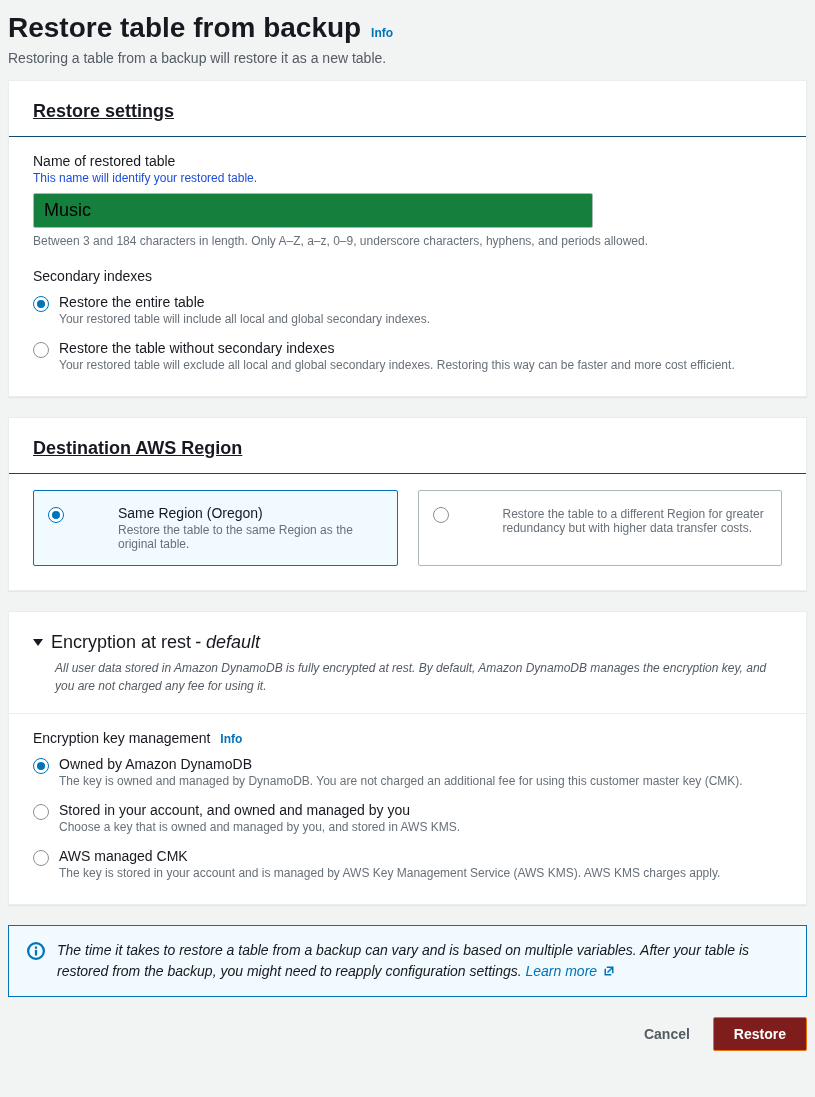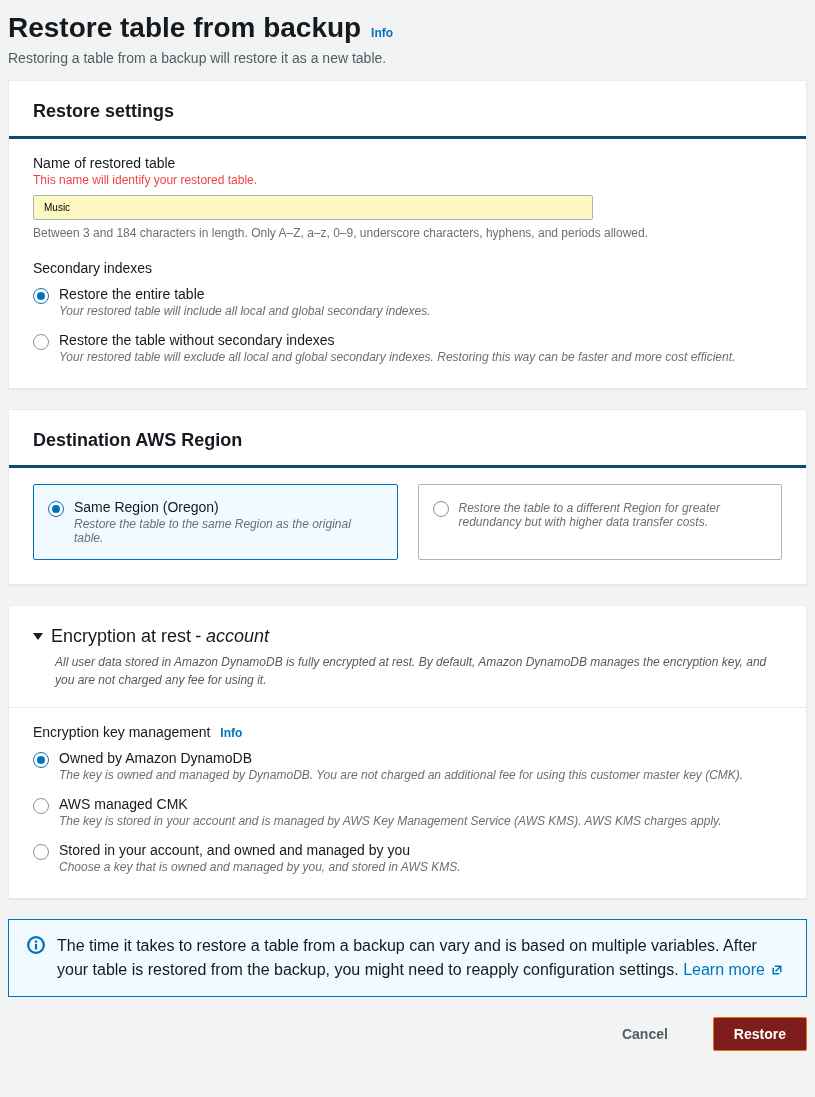--- a/index.html
+++ b/index.html
@@ -35,54 +35,55 @@
     vertical-align: middle;
   }
   .panel {
     background: #fff;
     border: 1px solid #eaeded;
     margin-bottom: 20px;
     box-shadow: 0 1px 1px rgba(0,0,0,0.05);
   }
   .panel-header {
     padding: 20px 24px 14px 24px;
-    border-bottom: 3px solid #0c4a6e;
+    border-bottom: 1px solid #0c4a6e;
+    text-decoration: underline;
   }
   .panel-title {
     font-size: 18px;
     font-weight: 700;
     margin: 0;
   }
   .panel-body {
     padding: 16px 24px 24px 24px;
   }
   .field-label {
     font-size: 14px;
     color: #16191f;
     font-weight: 400;
     margin-bottom: 2px;
   }
   .field-hint {
     font-size: 12px;
-    color: #ef4444;
+    color: #1d4ed8;
     margin-bottom: 8px;
   }
   .field-constraint {
     font-size: 12px;
     color: #687078;
     margin-top: 6px;
   }
   input[type="text"] {
     width: 560px;
     max-width: 100%;
     padding: 6px 10px;
-    font-size: 10px;
+    font-size: 18px;
     border: 1px solid #aab7b8;
     border-radius: 2px;
-    background: #fef9c3;
+    background: #15803d;
   }
   .section-label {
     font-size: 14px;
     margin: 20px 0 10px 0;
   }
   .radio-row {
     display: flex;
     align-items: flex-start;
     margin-bottom: 14px;
     cursor: pointer;
@@ -111,35 +112,35 @@
     top: 3px; left: 3px;
   }
   .radio-title {
     font-size: 14px;
     color: #16191f;
   }
   .radio-desc {
     font-size: 12px;
     color: #687078;
     margin-top: 2px;
-    font-style: italic;
   }
   .tiles {
     display: flex;
     gap: 20px;
   }
   .tile {
     flex: 1;
     border: 1px solid #aab7b8;
     border-radius: 2px;
     padding: 14px 14px 14px 14px;
     display: flex;
     align-items: flex-start;
     background: #fff;
     cursor: pointer;
+    gap: 44px;
   }
   .tile.selected {
     border-color: #0073bb;
     background: #f1faff;
   }
   .tile .radio { margin-top: 2px; margin-right: 10px; }
   .tile .radio-title { font-weight: 400; }
   .exp-header {
     padding: 20px 24px 4px 24px;
   }
@@ -179,38 +180,39 @@
     gap: 12px;
     align-items: flex-start;
     margin-bottom: 20px;
   }
   .alert-icon {
     width: 18px; height: 18px;
     flex-shrink: 0;
     margin-top: 2px;
   }
   .alert-text {
-    font-size: 16px;
+    font-size: 14px;
     line-height: 1.5;
     color: #16191f;
+    font-style: italic;
   }
   .learn-more {
     color: #0073bb;
     cursor: pointer;
   }
   .ext-icon {
     width: 12px; height: 12px;
     display: inline-block;
     vertical-align: -1px;
     margin-left: 2px;
   }
   .footer-actions {
     display: flex;
     justify-content: flex-end;
-    gap: 25px;
+    gap: 3px;
     padding: 0 0 8px 0;
   }
   .btn {
     border: none;
     padding: 8px 20px;
     font-size: 14px;
     font-weight: 700;
     border-radius: 2px;
     cursor: pointer;
   }
@@ -287,21 +289,21 @@
       </div>
     </div>
   </div>
 
   <div class="panel">
     <div class="exp-header">
       <div class="exp-title-row">
         <div class="caret"></div>
         <div>
           <span class="exp-title">Encryption at rest</span>
-          <span class="exp-title optional">- account</span>
+          <span class="exp-title optional">- default</span>
         </div>
       </div>
       <div class="exp-desc">All user data stored in Amazon DynamoDB is fully encrypted at rest. By default, Amazon DynamoDB manages the encryption key, and you are not charged any fee for using it.</div>
     </div>
     <div class="divider"></div>
     <div class="panel-body">
       <div style="margin-bottom:10px;">
         <span class="field-label" style="display:inline">Encryption key management</span>
         <span class="info-link">Info</span>
       </div>
@@ -310,30 +312,30 @@
         <div class="radio selected"></div>
         <div>
           <div class="radio-title">Owned by Amazon DynamoDB</div>
           <div class="radio-desc">The key is owned and managed by DynamoDB. You are not charged an additional fee for using this customer master key (CMK).</div>
         </div>
       </div>
 
       <div class="radio-row">
         <div class="radio"></div>
         <div>
+          <div class="radio-title">Stored in your account, and owned and managed by you</div>
+          <div class="radio-desc">Choose a key that is owned and managed by you, and stored in AWS KMS.</div>
+        </div>
+      </div>
+
+      <div class="radio-row">
+        <div class="radio"></div>
+        <div>
           <div class="radio-title">AWS managed CMK</div>
           <div class="radio-desc">The key is stored in your account and is managed by AWS Key Management Service (AWS KMS). AWS KMS charges apply.</div>
-        </div>
-      </div>
-
-      <div class="radio-row">
-        <div class="radio"></div>
-        <div>
-          <div class="radio-title">Stored in your account, and owned and managed by you</div>
-          <div class="radio-desc">Choose a key that is owned and managed by you, and stored in AWS KMS.</div>
         </div>
       </div>
     </div>
   </div>
 
   <div class="alert">
     <svg class="alert-icon" viewBox="0 0 16 16">
       <circle cx="8" cy="8" r="7" fill="none" stroke="#0073bb" stroke-width="2"></circle>
       <rect x="7" y="7" width="2" height="5" fill="#0073bb"></rect>
       <rect x="7" y="4" width="2" height="2" fill="#0073bb"></rect>

